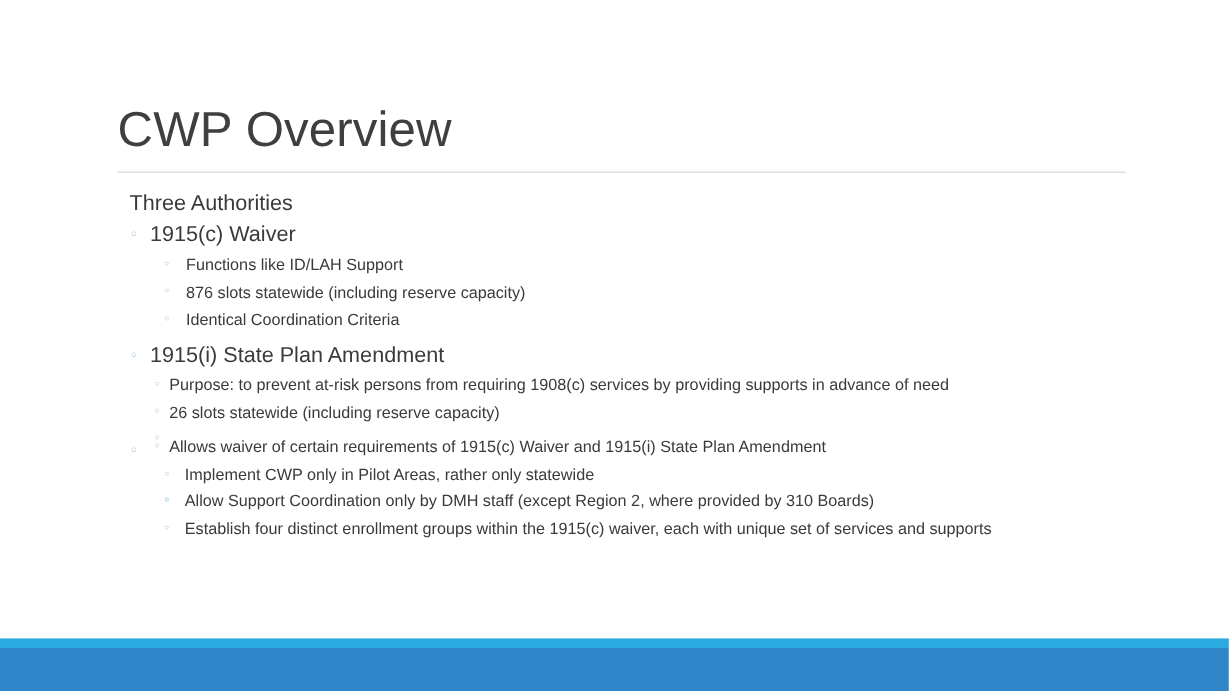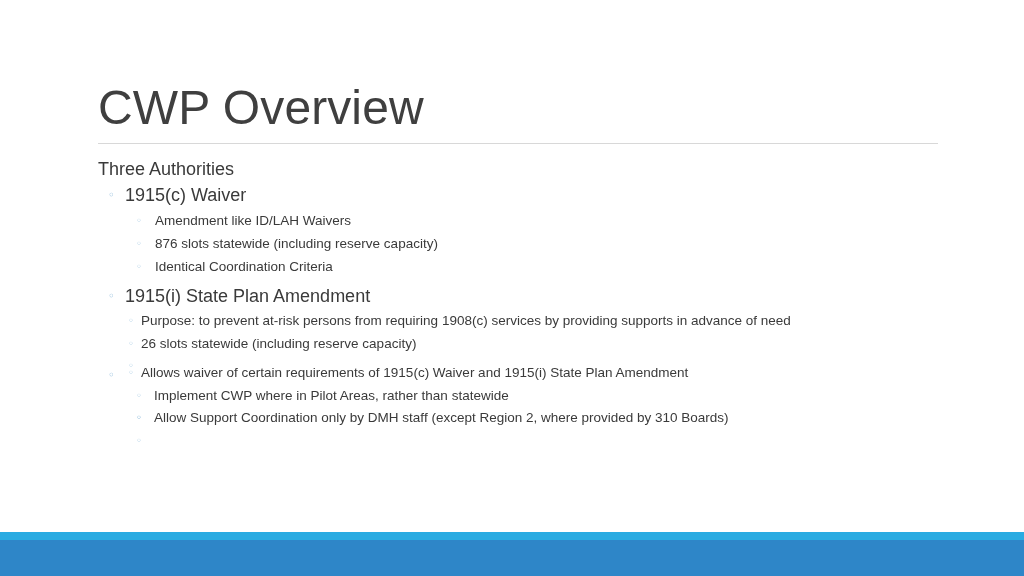--- a/index.html
+++ b/index.html
@@ -21,21 +21,21 @@
     inset: 0;
     background: #ffffff;
   }
 
   
   .title {
     position: absolute;
     left: 98px;
     top: 80px;
     width: 860px;
-    font-size: 48px;
+    font-size: 41px;
     line-height: 56px;
     font-weight: 400;
     color: #3f3f3f;
     letter-spacing: 0.1px;
     white-space: nowrap;
   }
 
   .title-rule {
     position: absolute;
     left: 98px;
@@ -66,20 +66,21 @@
     color: #9fc5e0;
     font-family: "DejaVu Sans", sans-serif;
     line-height: inherit;
   }
 
   
   .lvl0 {
     font-size: 18px;
     line-height: 26px;
     padding-left: 0;
+    margin-left: 10px;
   }
 
   
   .lvl1 {
     font-size: 18px;
     line-height: 27px;
     padding-left: 27px;
   }
   .lvl1 .bullet {
     left: 10px;
@@ -151,21 +152,21 @@
   <div class="body">
 
     <div class="line lvl0">Three Authorities</div>
 
     <div class="line lvl1">
       <span class="bullet">◦</span>
       <span>1915(c) Waiver</span>
     </div>
     <div class="line lvl2deep">
       <span class="bullet">◦</span>
-      <span>Amendment like ID/LAH Waivers</span>
+      <span>Functions like ID/LAH Support</span>
     </div>
     <div class="line lvl2deep">
       <span class="bullet">◦</span>
       <span>876 slots statewide (including reserve capacity)</span>
     </div>
     <div class="line lvl2deep">
       <span class="bullet">◦</span>
       <span>Identical Coordination Criteria</span>
     </div>
 
@@ -191,31 +192,32 @@
 
     <div class="line lvl1">
       <span class="bullet">◦</span>
     </div>
     <div class="line lvl2">
       <span class="bullet">◦</span>
       <span>Allows waiver of certain requirements of 1915(c) Waiver and 1915(i) State Plan Amendment</span>
     </div>
     <div class="line lvl3">
       <span class="bullet">◦</span>
-      <span>Implement CWP where in Pilot Areas, rather than statewide</span>
+      <span>Implement CWP only in Pilot Areas, rather only statewide</span>
     </div>
     <div class="line lvl3">
       <span class="bullet">◦</span>
     </div>
     <div class="line lvl3">
       <span class="bullet">◦</span>
       <span>Allow Support Coordination only by DMH staff (except Region 2, where provided by 310 Boards)</span>
     </div>
     <div class="line lvl3">
       <span class="bullet">◦</span>
+      <span>Establish four distinct enrollment groups within the 1915(c) waiver, each with unique set of services and supports</span>
     </div>
 
   </div>
 
   <div class="band-cyan"></div>
   <div class="band-blue"></div>
 
 </div>
 
 </body></html>

